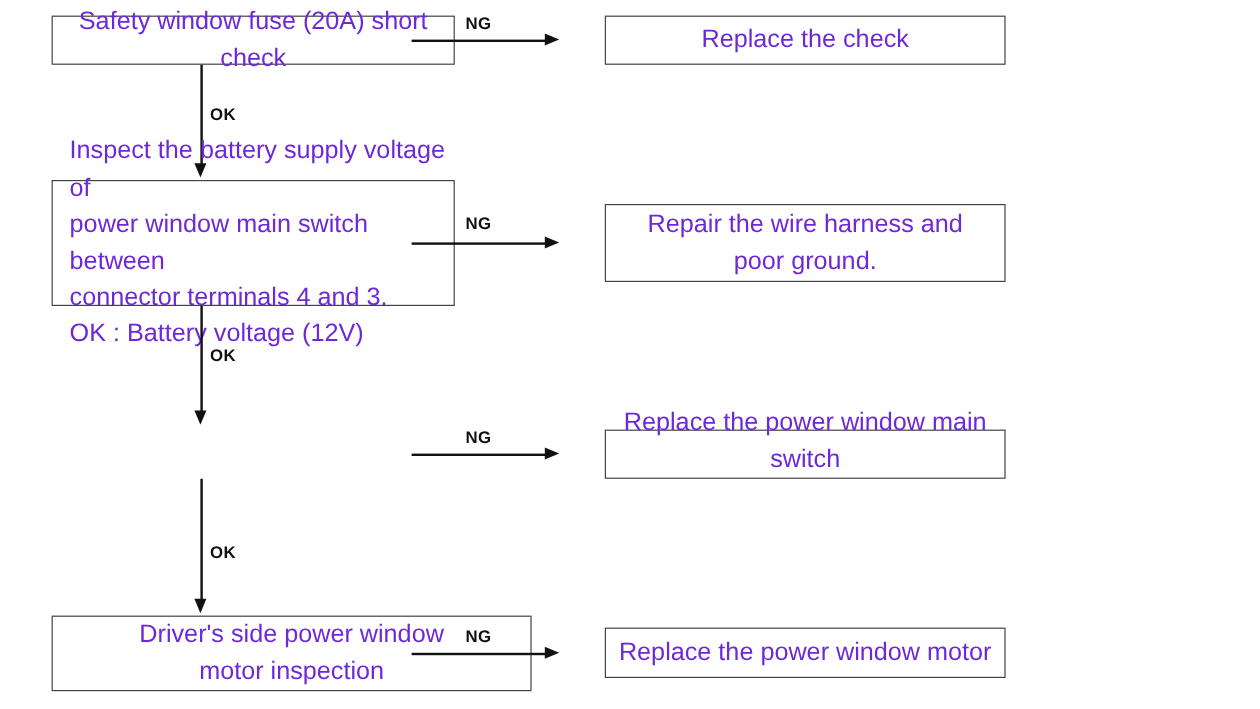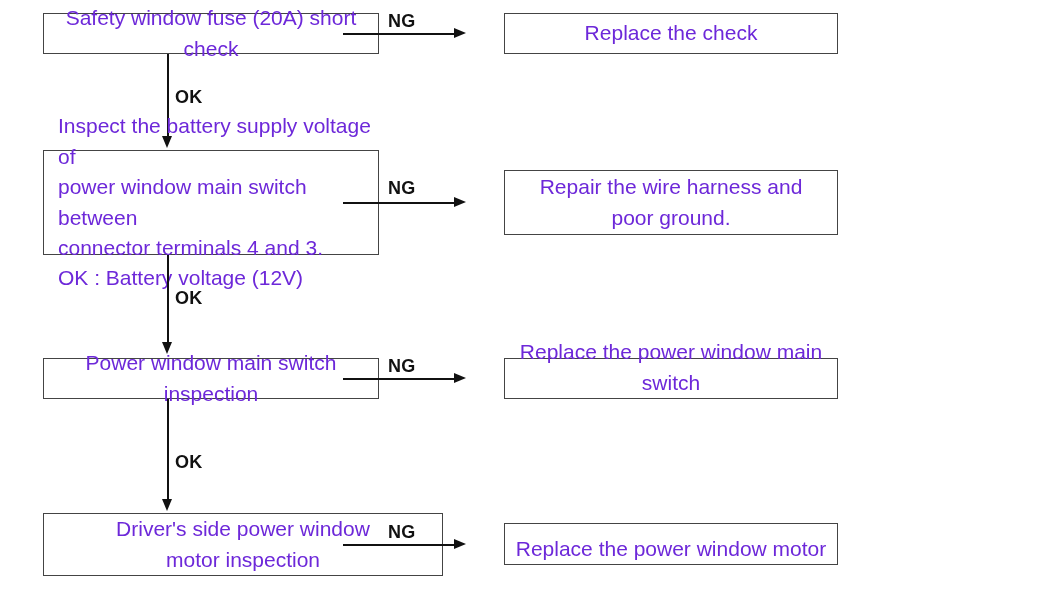--- a/index.html
+++ b/index.html
@@ -68,21 +68,21 @@
   .arrow-right {
     position: absolute;
     width: 0;
     height: 0;
     border-top: 5.5px solid transparent;
     border-bottom: 5.5px solid transparent;
     border-left: 12px solid #111111;
   }
   .edge-label {
     position: absolute;
-    font-size: 18px;
+    font-size: 14px;
     font-weight: bold;
     color: #111111;
     letter-spacing: 0.3px;
     white-space: nowrap;
   }
 </style>
 </head>
 <body>
 
 <div id="flowchart">
@@ -116,23 +116,20 @@
 
   <div class="node center" style="left:468px; top:170px; width:334px; height:65px;justify-content:center;">
     <span class="node-text">Repair the wire harness and
 poor ground.</span>
   </div>
 
   <div class="conn-v" style="left:167px; top:255px; width:1.5px; height:89px;"></div>
   <div class="arrow-down" style="left:162px; top:342px;"></div>
   <div class="edge-label" style="left:175px; top:288px;">OK</div>
 
-  <div class="node center" style="left:7px; top:358px; width:336px; height:41px;">
-    <span class="node-text">Power window main switch inspection</span>
-  </div>
 
   <div class="conn-h" style="left:343px; top:378px; width:113px;"></div>
   <div class="arrow-right" style="left:454px; top:373px;"></div>
   <div class="edge-label" style="left:388px; top:356px;">NG</div>
 
   <div class="node center" style="left:468px; top:358px; width:334px; height:41px;align-items:flex-end;">
     <span class="node-text">Replace the power window main switch</span>
   </div>
 
   <div class="conn-v" style="left:167px; top:399px; width:1.5px; height:102px;"></div>
@@ -141,17 +138,17 @@
 
   <div class="node center" style="left:7px; top:513px; width:400px; height:63px;">
     <span class="node-text">Driver's side power window
 motor  inspection</span>
   </div>
 
   <div class="conn-h" style="left:343px; top:544px; width:113px;"></div>
   <div class="arrow-right" style="left:454px; top:539px;"></div>
   <div class="edge-label" style="left:388px; top:522px;">NG</div>
 
-  <div class="node center" style="left:468px; top:523px; width:334px; height:42px;align-items:flex-end;">
+  <div class="node center" style="left:468px; top:523px; width:334px; height:42px;">
     <span class="node-text">Replace the power window motor</span>
   </div>
 
 </div>
 
 </body></html>

